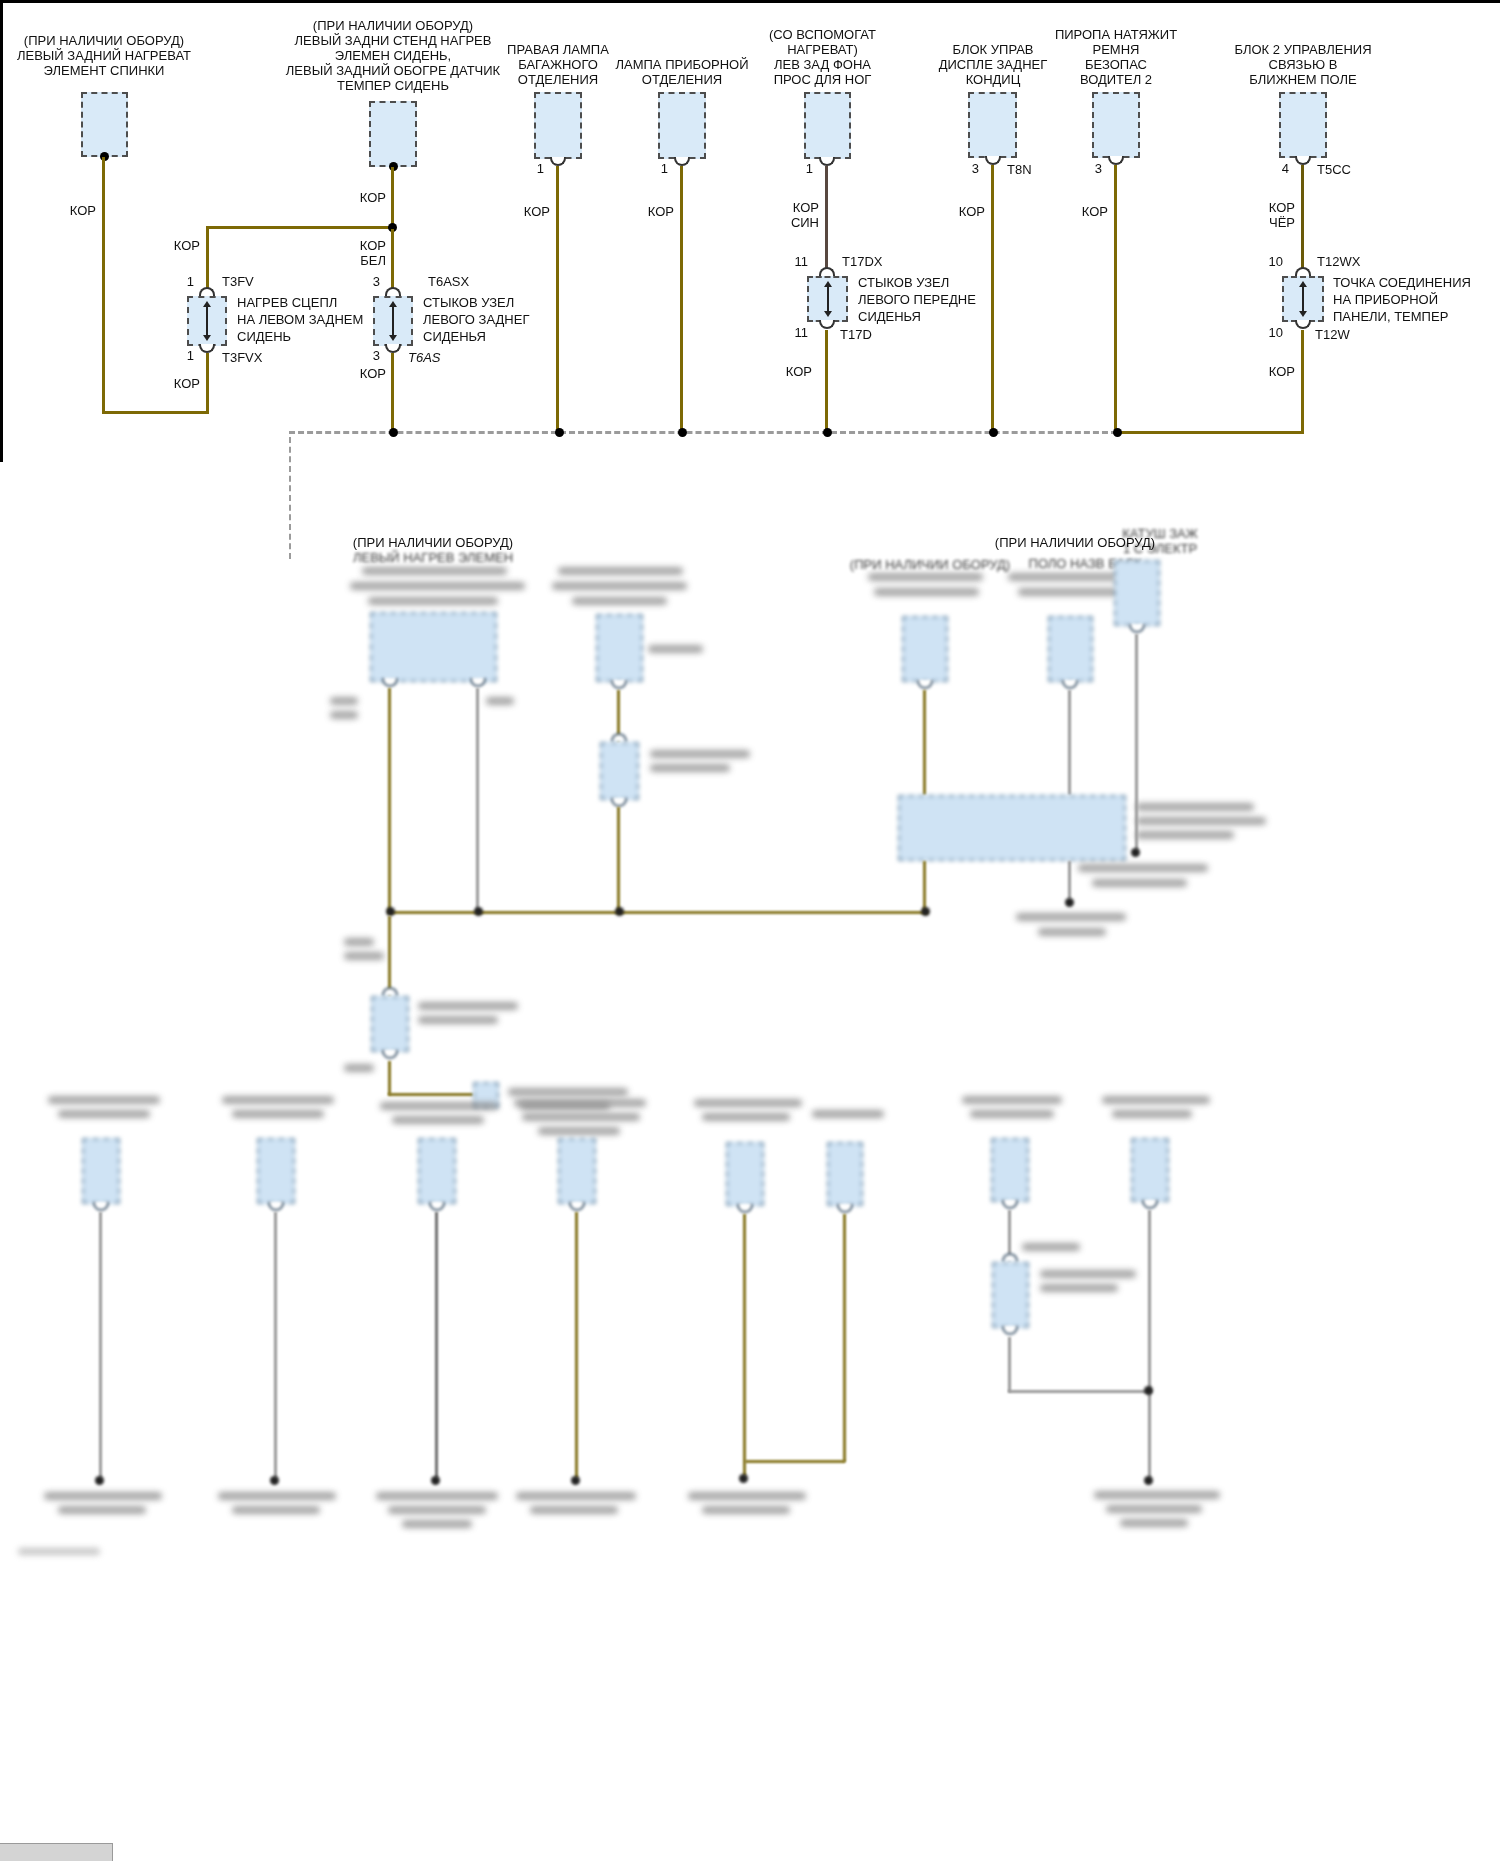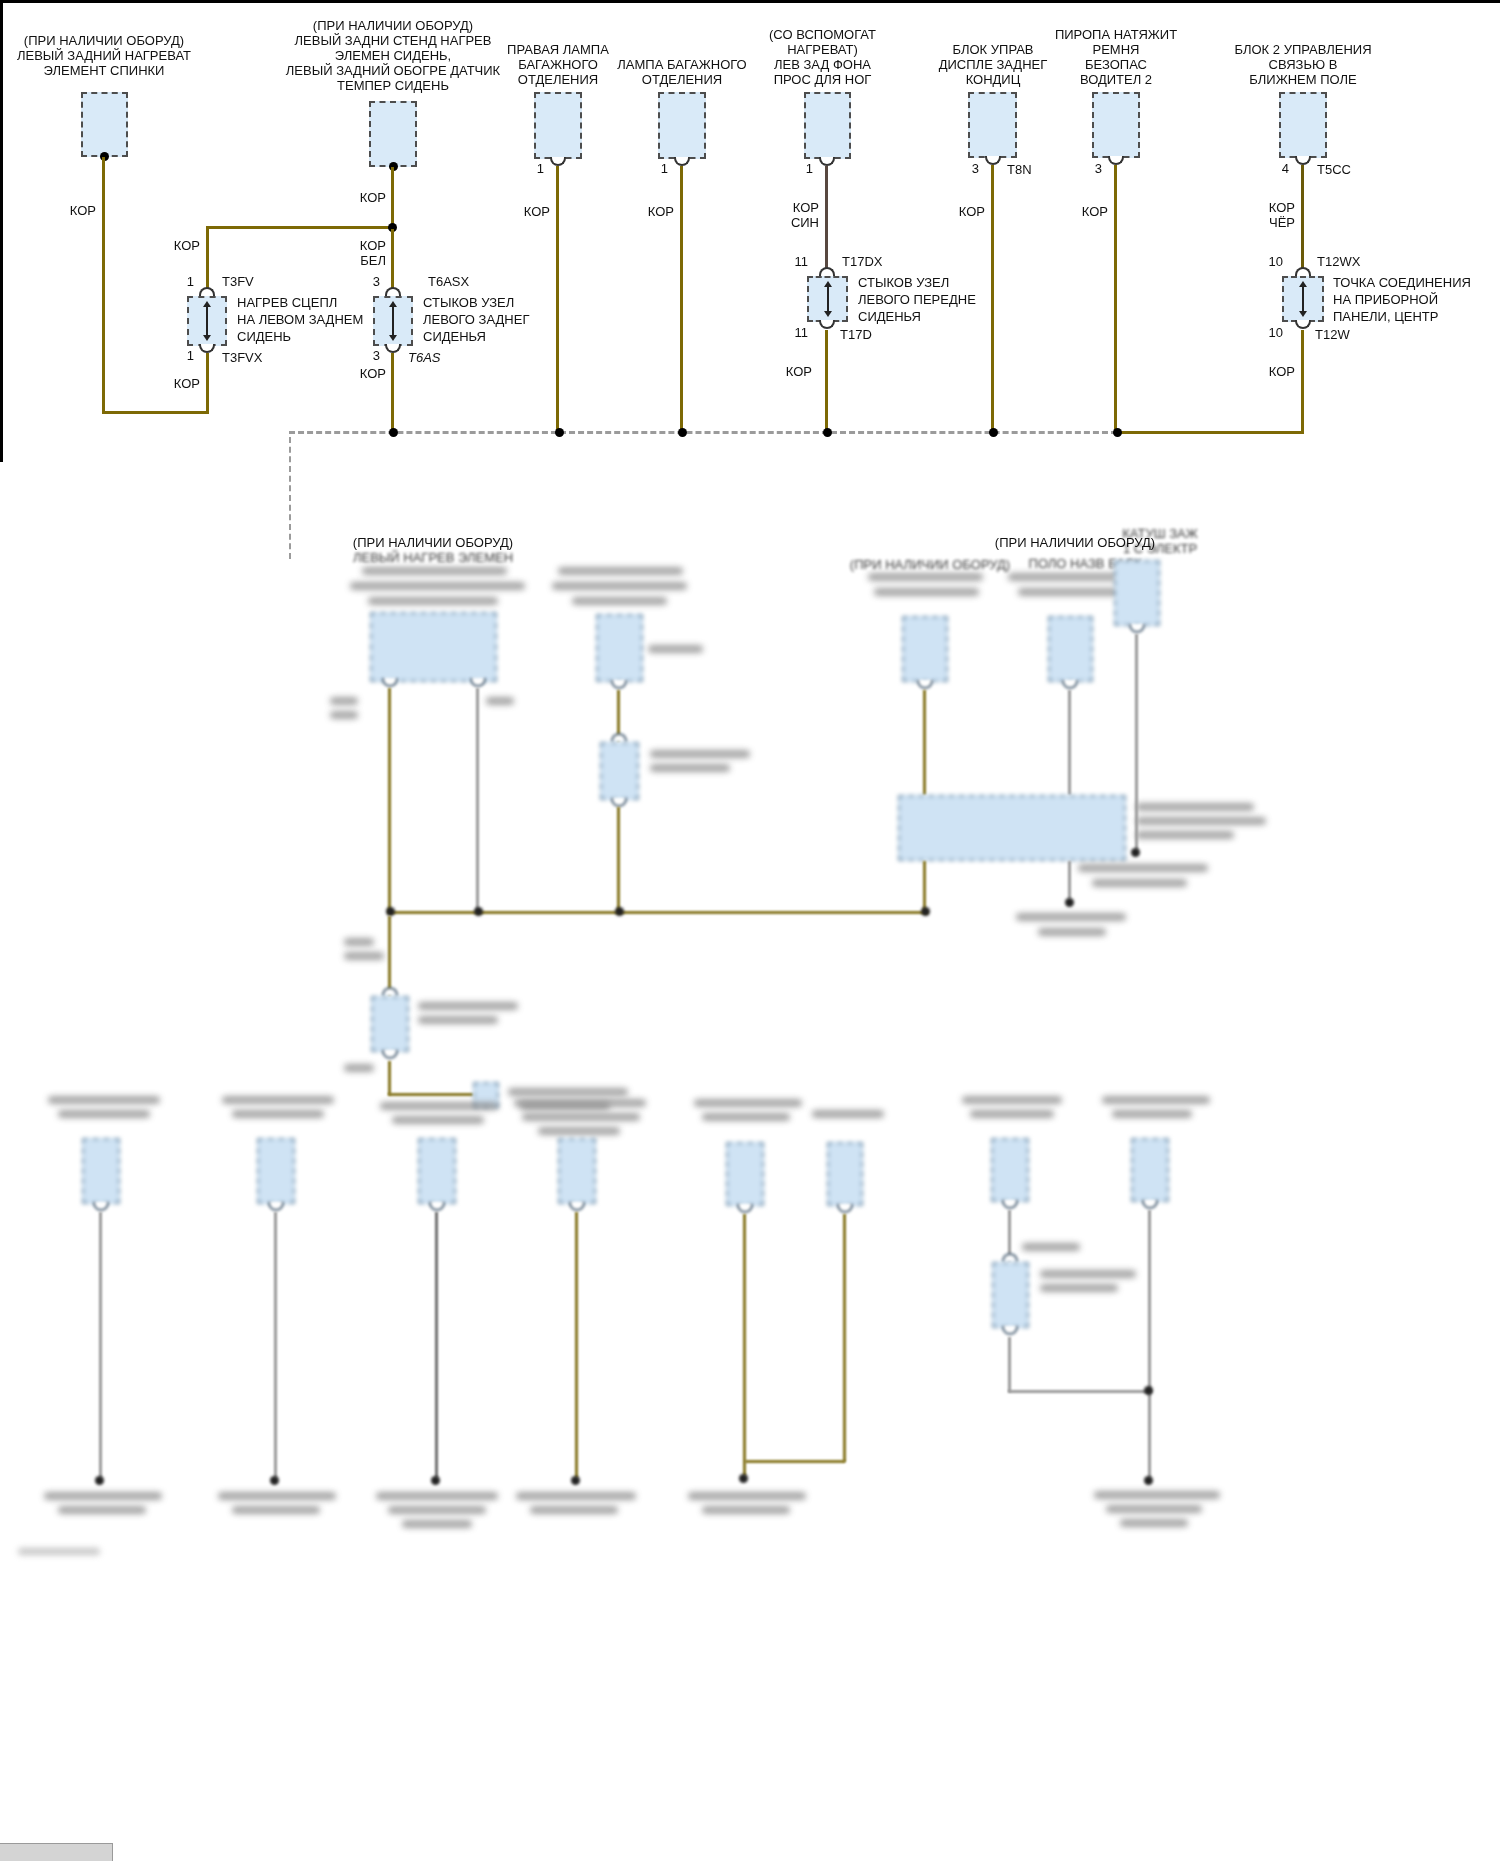--- a/index.html
+++ b/index.html
@@ -56,21 +56,21 @@
 ЛЕВЫЙ ЗАДНИЙ НАГРЕВАТ
 ЭЛЕМЕНТ СПИНКИ</div>
   <div class="lbl" style="left:258px;top:18px;width:270px;">(ПРИ НАЛИЧИИ ОБОРУД)
 ЛЕВЫЙ ЗАДНИ СТЕНД НАГРЕВ
 ЭЛЕМЕН СИДЕНЬ,
 ЛЕВЫЙ ЗАДНИЙ ОБОГРЕ ДАТЧИК
 ТЕМПЕР СИДЕНЬ</div>
   <div class="lbl" style="left:483px;top:42px;width:150px;">ПРАВАЯ ЛАМПА
 БАГАЖНОГО
 ОТДЕЛЕНИЯ</div>
-  <div class="lbl" style="left:592px;top:57px;width:180px;">ЛАМПА БАГАЖНОГО
+  <div class="lbl" style="left:592px;top:57px;width:180px;">ЛАМПА ПРИБОРНОЙ
 ОТДЕЛЕНИЯ</div>
   <div class="lbl" style="left:745px;top:27px;width:155px;">(СО ВСПОМОГАТ
 НАГРЕВАТ)
 ЛЕВ ЗАД ФОНА
 ПРОС ДЛЯ НОГ</div>
   <div class="lbl" style="left:918px;top:42px;width:150px;">БЛОК УПРАВ
 ДИСПЛЕ ЗАДНЕГ
 КОНДИЦ</div>
   <div class="lbl" style="left:1041px;top:27px;width:150px;">ПИРОПА НАТЯЖИТ
 РЕМНЯ
@@ -186,21 +186,21 @@
     <span class="ab"></span>
   </div>
   <div class="cap" style="left:1295px;top:267px;"></div>
   <div class="cup" style="left:1295px;top:320px;"></div>
   <div class="pn" style="left:1257px;top:254px;">10</div>
   <div class="pc" style="left:1317px;top:254px;">T12WX</div>
   <div class="pn" style="left:1257px;top:325px;">10</div>
   <div class="pc" style="left:1315px;top:327px;">T12W</div>
   <div class="lft" style="left:1333px;top:274px;">ТОЧКА СОЕДИНЕНИЯ
 НА ПРИБОРНОЙ
-ПАНЕЛИ, ЦЕНТР</div>
+ПАНЕЛИ, ТЕМПЕР</div>
 
   <div class="wl" style="left:36px;top:203px;">КОР</div>
   <div class="wl" style="left:140px;top:238px;">КОР</div>
   <div class="wl" style="left:140px;top:376px;">КОР</div>
   <div class="wl" style="left:326px;top:190px;">КОР</div>
   <div class="wl" style="left:326px;top:238px;">КОР
 БЕЛ</div>
   <div class="wl" style="left:326px;top:366px;">КОР</div>
   <div class="wl" style="left:490px;top:204px;">КОР</div>
   <div class="wl" style="left:614px;top:204px;">КОР</div>

